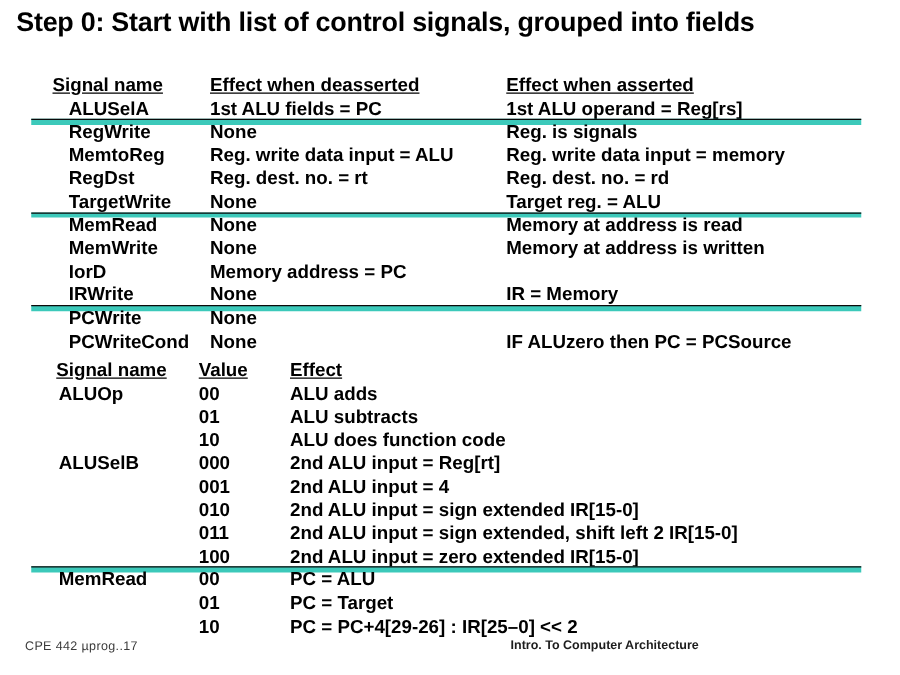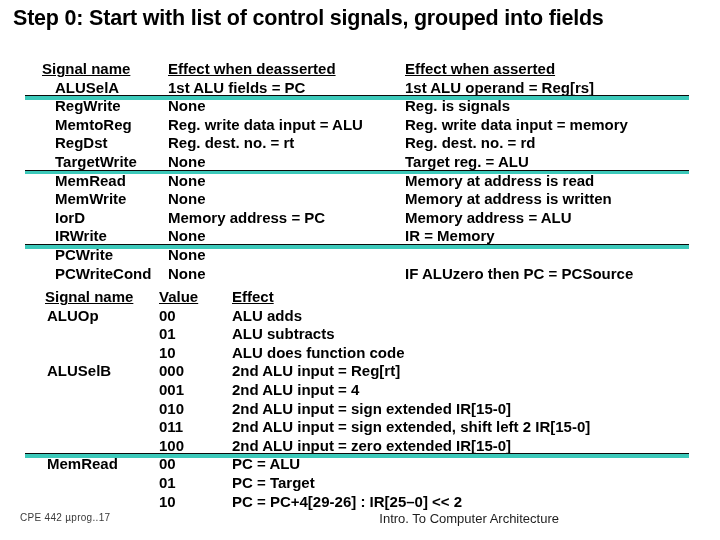--- a/index.html
+++ b/index.html
@@ -38,22 +38,22 @@
     display:none; position:absolute; left:25px; width:664px; top:16.6px;
     height:4.6px; background:#3cc9ba; border-top:1.4px solid #0a0a0a;
   }
   .row.has-divider .divider { display:block; }
 
   .footer-left {
     position:absolute; left:20px; top:512px; font-size:10px;
     font-weight:normal; color:#3a3a3a; letter-spacing:0.3px; white-space:nowrap;
   }
   .footer-right {
-    position:absolute; right:13px; top:511px; font-size:13px;
-    font-weight:normal; color:#1d1d1d; white-space:nowrap;
+    position:absolute; right:13px; top:511px; font-size:10px;
+    font-weight:bold; color:#1d1d1d; white-space:nowrap;
   }
 </style>
 </head>
 <body>
 
 <div class="slide">
 
   <div class="title">Step 0: Start with list of control signals, grouped into fields</div>
 
   <div class="tbl" id="table1">
@@ -101,21 +101,20 @@
   </div>
         <div class="row">
     <span class="c s">MemWrite</span>
     <span class="c d">None</span>
     <span class="c a">Memory at address is written</span>
 
   </div>
         <div class="row">
     <span class="c s">IorD</span>
     <span class="c d">Memory address = PC</span>
-    <span class="c a">Memory address = ALU</span>
 
   </div>
         <div class="row has-divider">
     <span class="c s">IRWrite</span>
     <span class="c d">None</span>
     <span class="c a">IR = Memory</span>
     <span class="divider" style="background: rgb(60, 201, 186); border-top-color: rgb(10, 10, 10);"></span>
   </div>
         <div class="row">
     <span class="c s">PCWrite</span>

